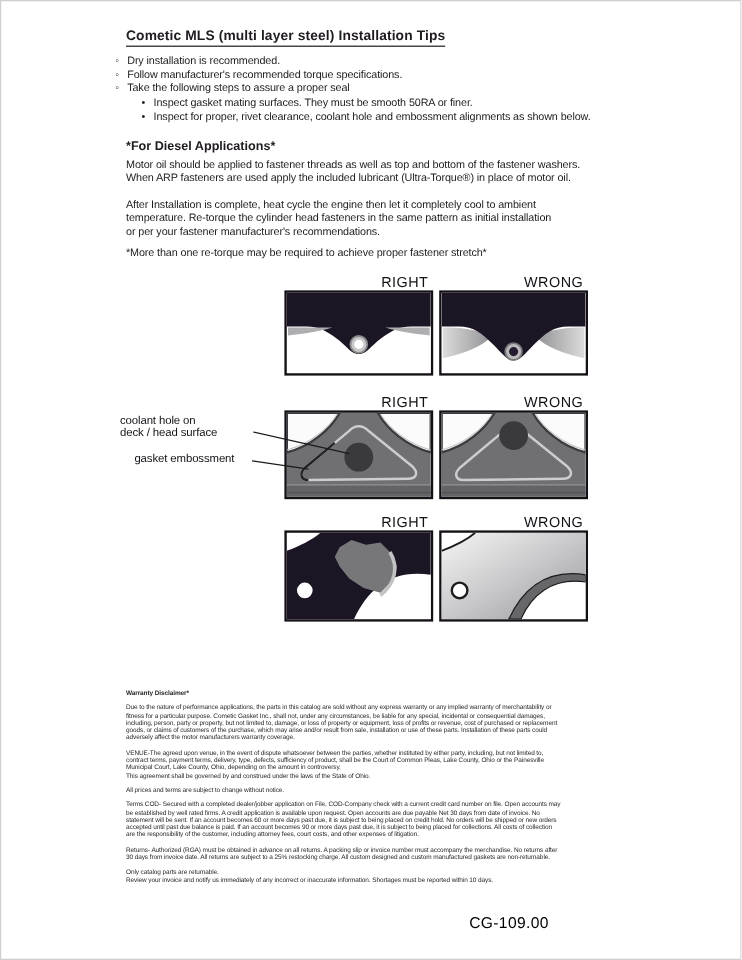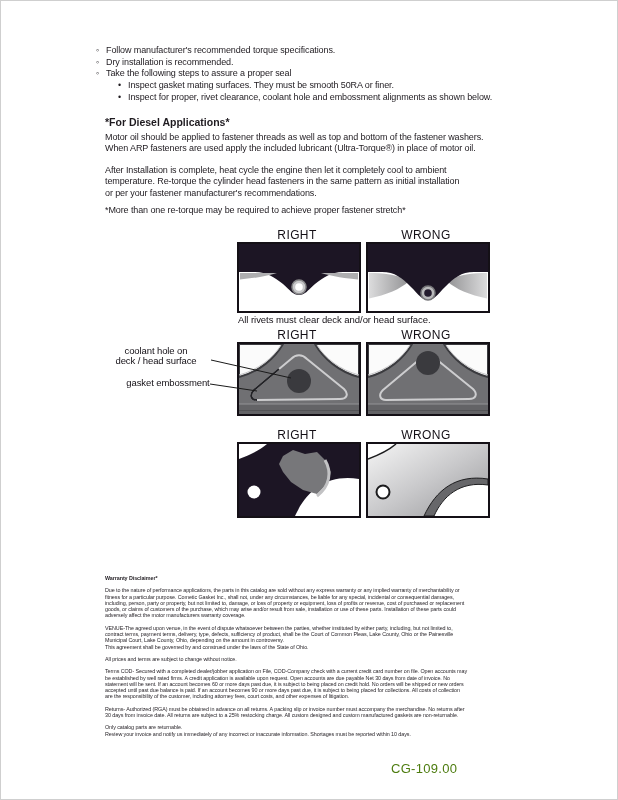--- a/index.html
+++ b/index.html
@@ -18,41 +18,42 @@
   .tips li{position:relative;padding-left:9px;}
   .tips li.main::before{content:"\25E6";position:absolute;left:-1px;top:0;font-size:9px;}
   .tips li.sub{margin-left:22px;}
   .tips li.sub::before{content:"\2022";position:absolute;left:-1px;top:0;font-size:9px;}
   .h2{left:105px;top:116px;font-size:10.5px;font-weight:bold;}
   .para{left:105px;width:432px;font-size:9px;letter-spacing:-.1px;line-height:11.3px;white-space:pre-line;}
   .p1{top:132px;}
   .p2{top:165px;}
   .note{top:205px;}
   
-  .figlabel{width:120px;text-align:center;font-size:12px;letter-spacing:.4px;color:#141016;}
+  .figlabel{width:120px;text-align:right;font-size:12px;letter-spacing:.4px;color:#141016;}
   .panel{width:120px;border:2px solid #141016;background:#fff;line-height:0;}
   .panel svg{display:block;}
   .caption{font-size:9.5px;letter-spacing:-.05px;color:#141016;white-space:pre-line;line-height:11.5px;}
-  .sidelabel{font-size:9.5px;letter-spacing:-.1px;color:#141016;text-align:center;}
+  .sidelabel{font-size:9.5px;letter-spacing:-.1px;color:#141016;text-align:left;}
   .leader{pointer-events:none;}
   
   .legal{left:105px;top:575px;width:416px;font-size:5.4px;letter-spacing:-.08px;line-height:6.3px;color:#2a262b;}
   .legal .lh{font-weight:bold;margin-bottom:6px;}
   .legal p{margin:0 0 6px 0;white-space:pre-line;}
-  .doccode{left:391px;top:761px;font-size:13px;letter-spacing:.3px;color:#4d7c0f;}
+  .doccode{left:391px;top:761px;font-size:13px;letter-spacing:.3px;color:#000000;}
 </style>
 </head>
 <body>
 
 <div class="page">
 
+  <div class="abs title">Cometic MLS (multi layer steel) Installation Tips</div>
 
   <ul class="abs tips">
+    <li class="main">Dry installation is recommended.</li>
     <li class="main">Follow manufacturer's recommended torque specifications.</li>
-    <li class="main">Dry installation is recommended.</li>
     <li class="main">Take the following steps to assure a proper seal</li>
     <li class="sub">Inspect gasket mating surfaces.  They must be smooth 50RA or finer.</li>
     <li class="sub">Inspect for proper, rivet clearance, coolant hole and embossment alignments as shown below.</li>
   </ul>
 
   <div class="abs h2">*For Diesel Applications*</div>
   <div class="abs para p1">Motor oil should be applied to fastener threads as well as top and bottom of the fastener washers.
 When ARP fasteners are used apply the included lubricant (Ultra-Torque®) in place of motor oil.</div>
   <div class="abs para p2">After Installation is complete, heat cycle the engine then let it completely cool to ambient
 temperature. Re-torque the cylinder head fasteners in the same pattern as initial installation
@@ -87,21 +88,20 @@
       </defs>
       <rect x="0" y="0" width="120" height="67" fill="#ffffff"></rect>
       <path d="M1,29 C15,29 29,30 41,37 C33,45 18,51 1,54.5 Z" fill="url(#wgL)"></path>
       <path d="M119,29 C105,29 91,30 79,37 C87,45 102,51 119,54.5 Z" fill="url(#wgR)"></path>
       <path d="M0,0 H120 V28 H106 C93,28 86,34 77,43 C69,51 66,56 60,56 C54,56 51,51 43,43 C34,34 27,28 14,28 H0 Z" fill="#1c1524"></path>
       <circle cx="60" cy="49" r="7" fill="#b9b9bb" stroke="#77777a" stroke-width="1.5"></circle>
       <circle cx="60" cy="49" r="3.8" fill="#241c2e"></circle>
     </svg>
   </div>
 
-  <div class="abs caption" style="left:238px;top:314px;">All rivets must clear deck and/or head surface.</div>
 
   <div class="abs figlabel" style="left:237px;top:328px;">RIGHT</div>
   <div class="abs figlabel" style="left:366px;top:328px;">WRONG</div>
 
   <div class="abs sidelabel" style="left:100px;top:345px;width:112px;">coolant hole on</div>
   <div class="abs sidelabel" style="left:100px;top:355px;width:112px;">deck / head surface</div>
   <div class="abs sidelabel" style="left:112px;top:377px;width:112px;">gasket embossment</div>
 
   <div class="abs panel" style="left:237px;top:342px;">
     <svg width="120" height="70" viewBox="0 0 120 70">

